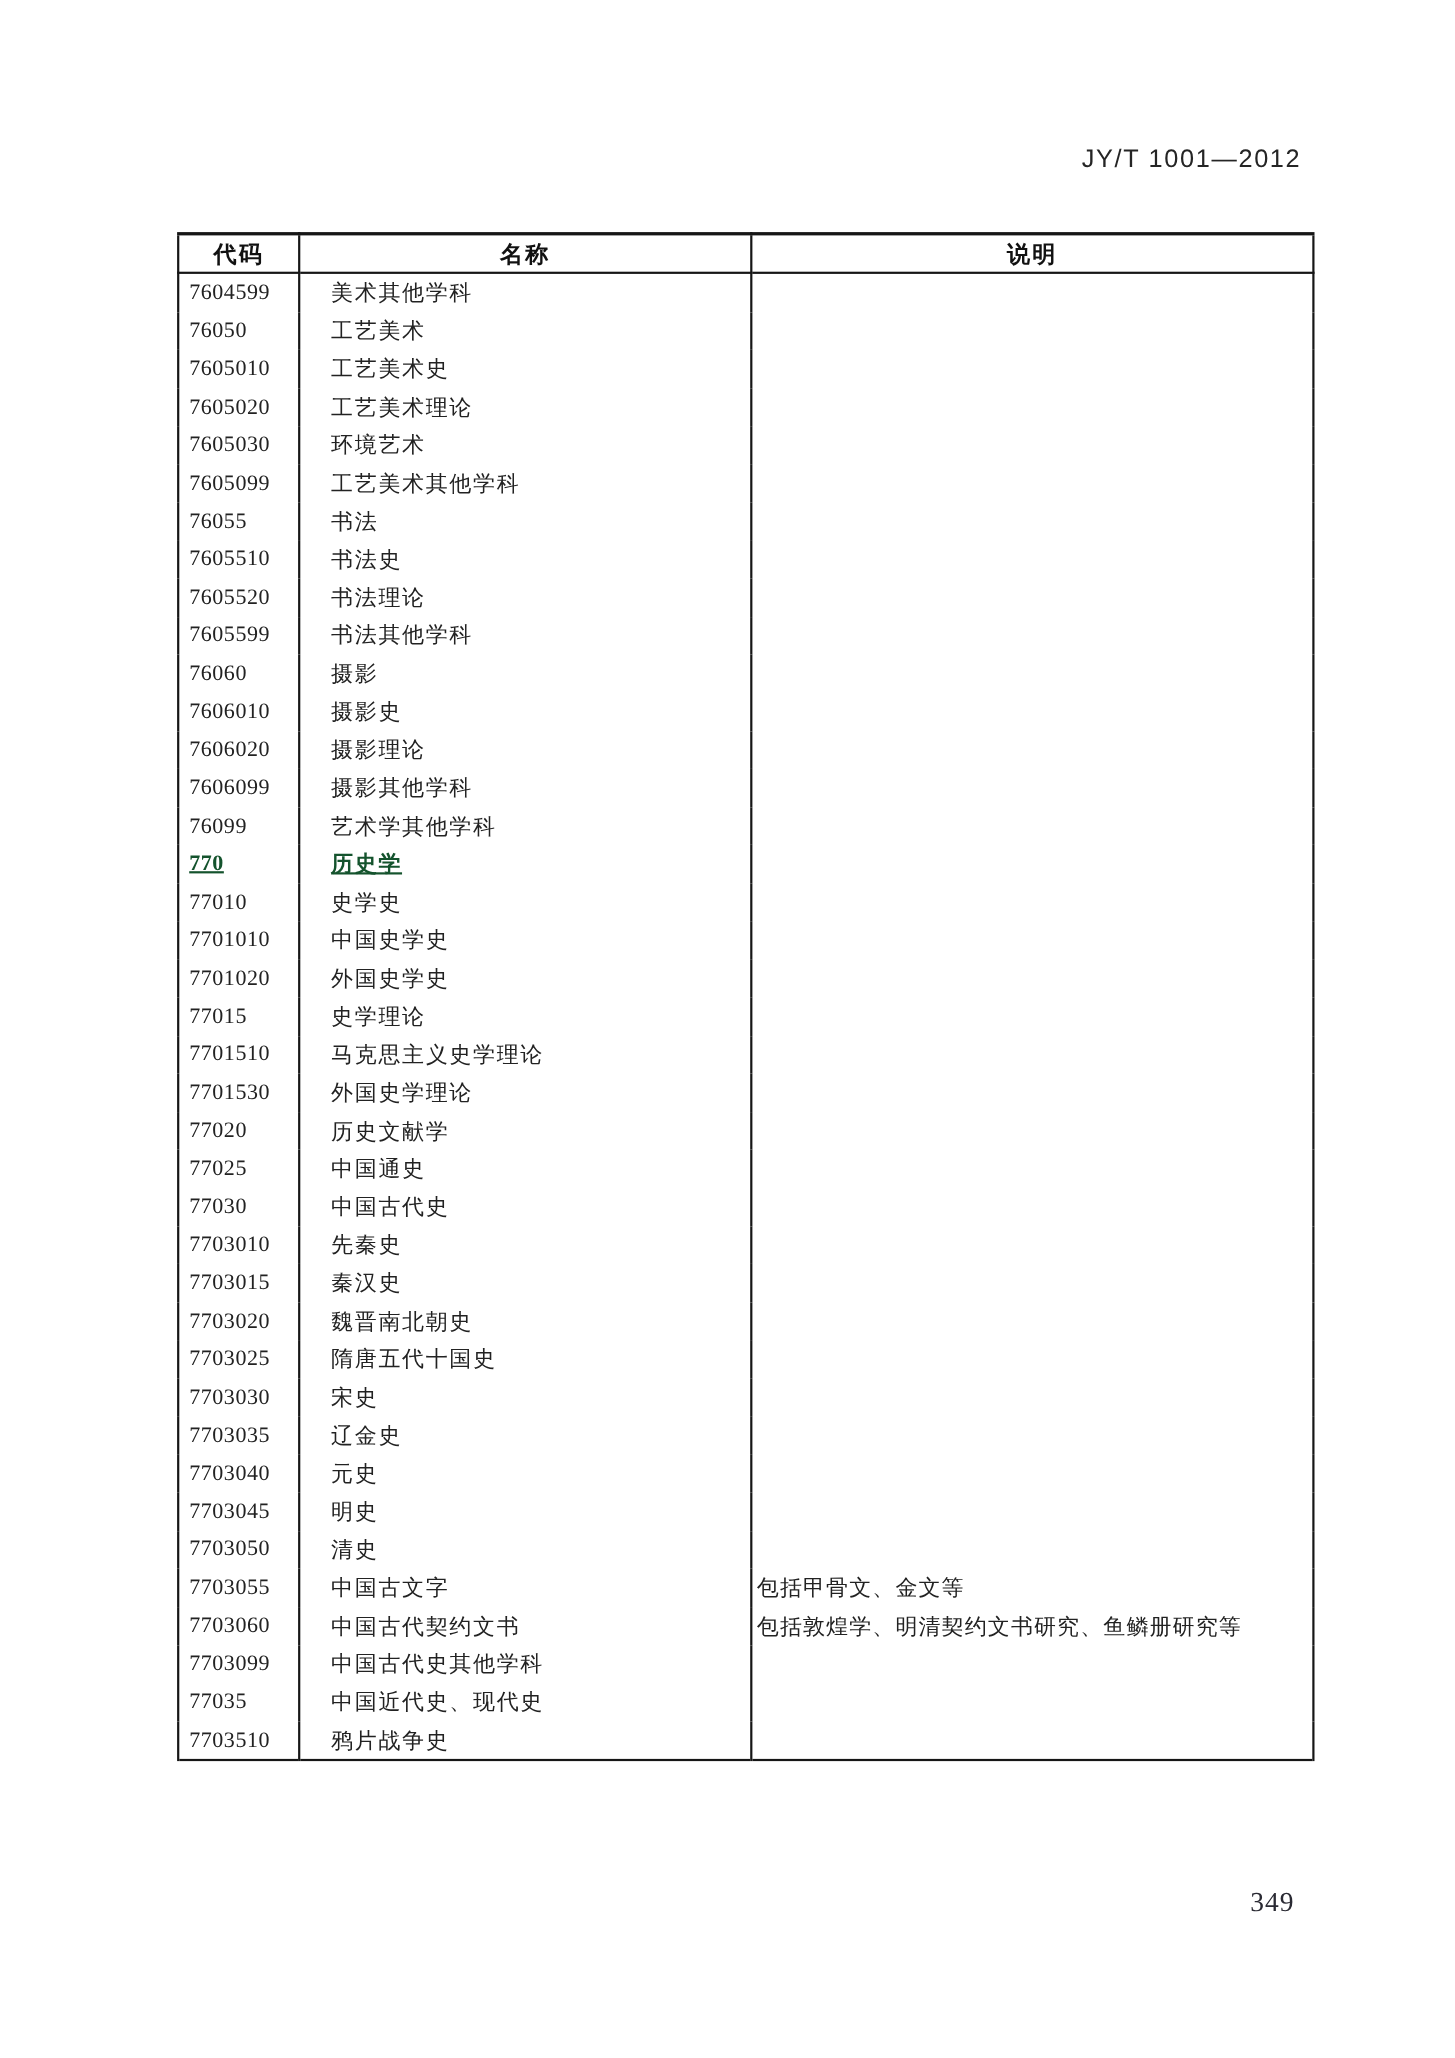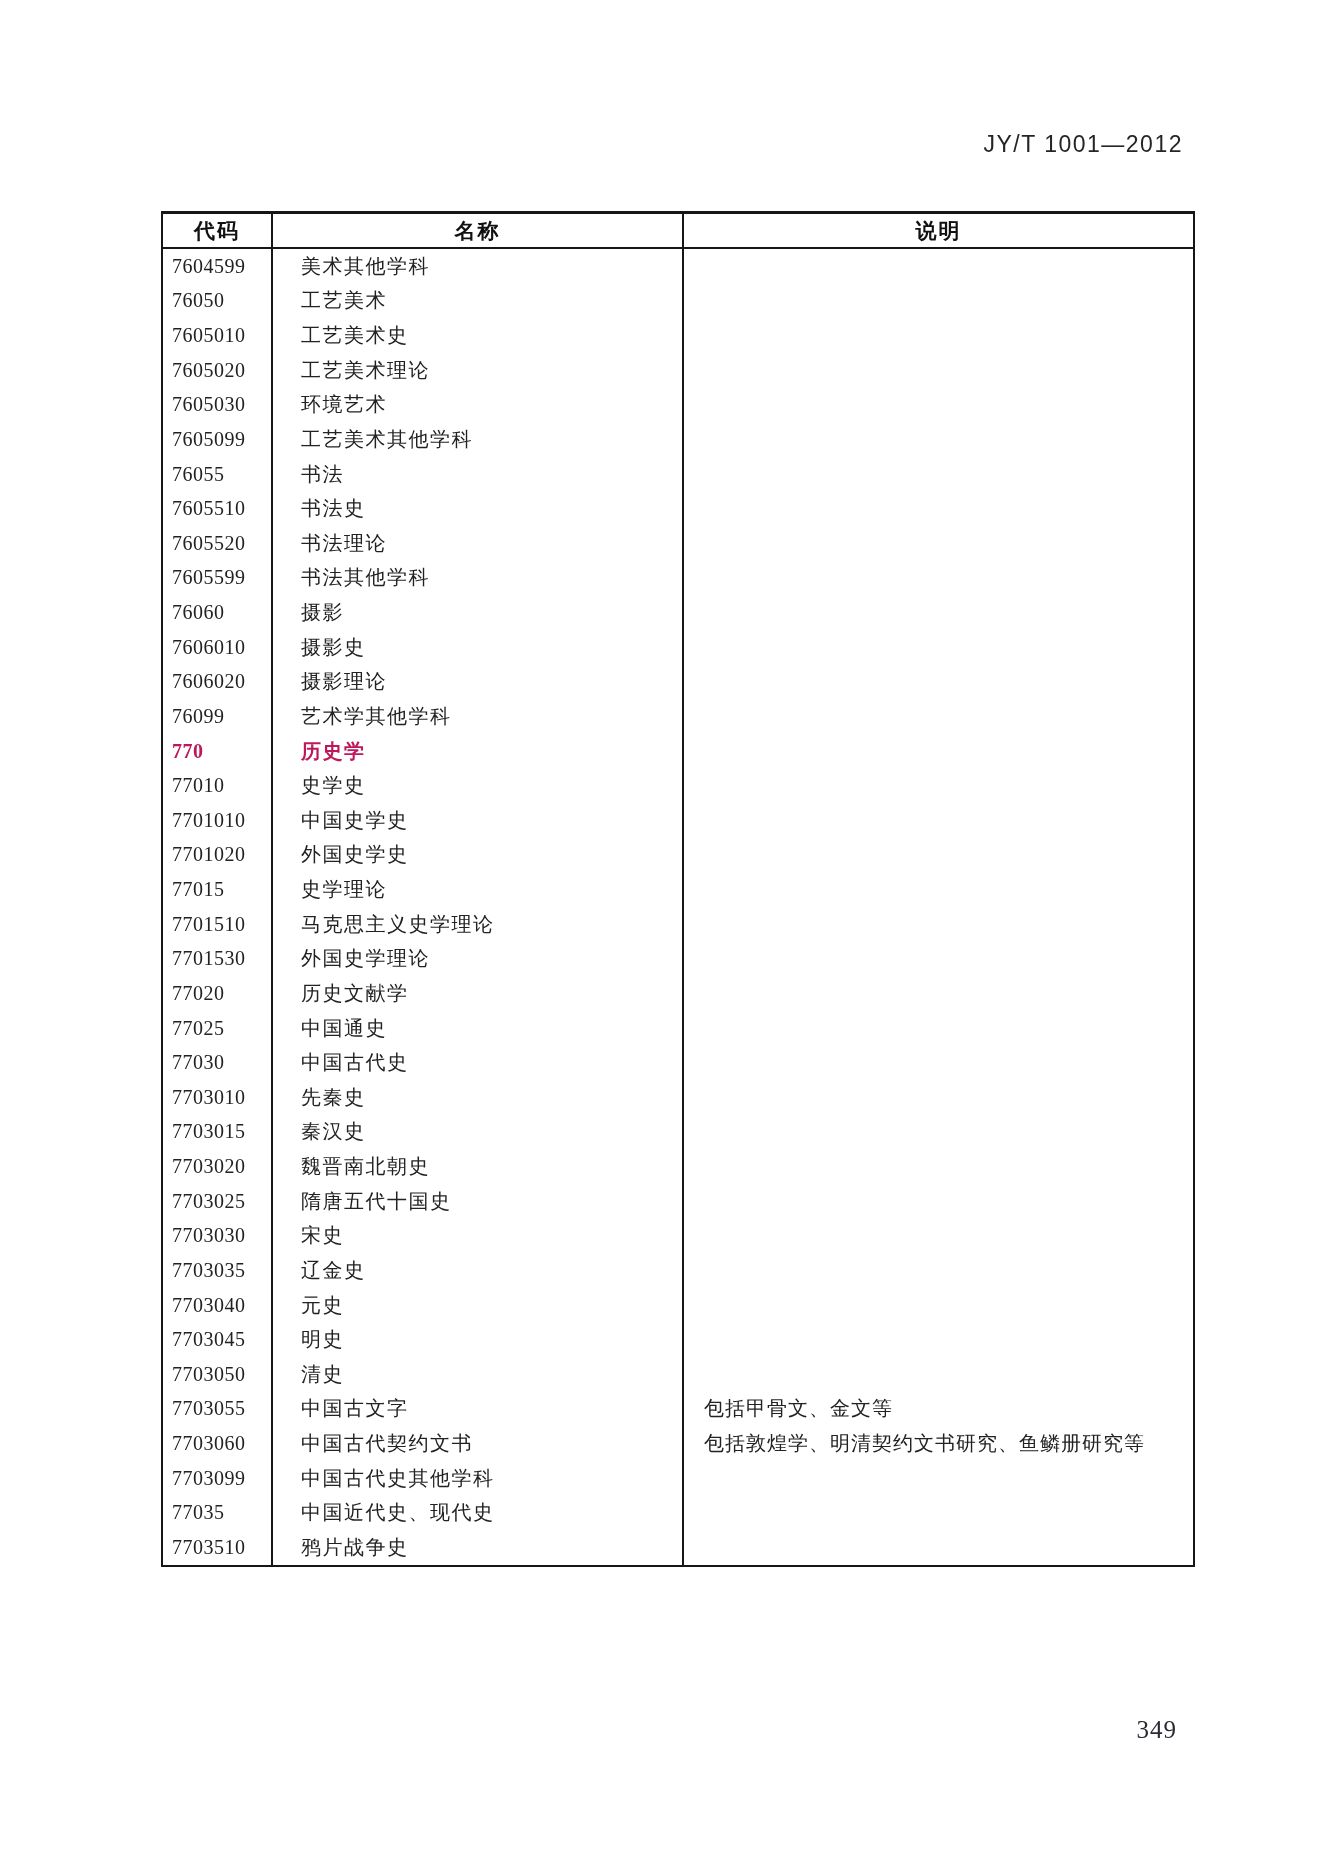--- a/index.html
+++ b/index.html
@@ -53,22 +53,22 @@
     height: 34.63px;
     font-size: 20px;
     padding: 0;
     vertical-align: middle;
     white-space: nowrap;
     overflow: hidden;
     color: #222;
   }
   .spec-table tbody td.code { padding-left: 9px; letter-spacing: 0.5px; }
   .spec-table tbody td.name { padding-left: 28px; letter-spacing: 1.5px; }
-  .spec-table tbody td.note { padding-left: 20px;  letter-spacing: 1px; }
-  .spec-table tbody tr.bold td { font-weight: bold; color: #be185d; }
+  .spec-table tbody td.note { padding-left: 4px;  letter-spacing: 1px; }
+  .spec-table tbody tr.bold td { font-weight: bold; color: #14532d; text-decoration: underline; }
   .page-number {
     position: absolute;
     top: 1716px;
     right: 146px;
     font-size: 25px;
     letter-spacing: 1px;
     color: #2a2a33;
   }
 </style>
 </head>
@@ -151,20 +151,25 @@
       <td class="code">7606010</td>
       <td class="name">摄影史</td>
       <td class="note"></td>
     </tr>
         <tr>
       <td class="code">7606020</td>
       <td class="name">摄影理论</td>
       <td class="note"></td>
     </tr>
         <tr>
+      <td class="code">7606099</td>
+      <td class="name">摄影其他学科</td>
+      <td class="note"></td>
+    </tr>
+        <tr>
       <td class="code">76099</td>
       <td class="name">艺术学其他学科</td>
       <td class="note"></td>
     </tr>
         <tr class="bold">
       <td class="code">770</td>
       <td class="name">历史学</td>
       <td class="note"></td>
     </tr>
         <tr>

